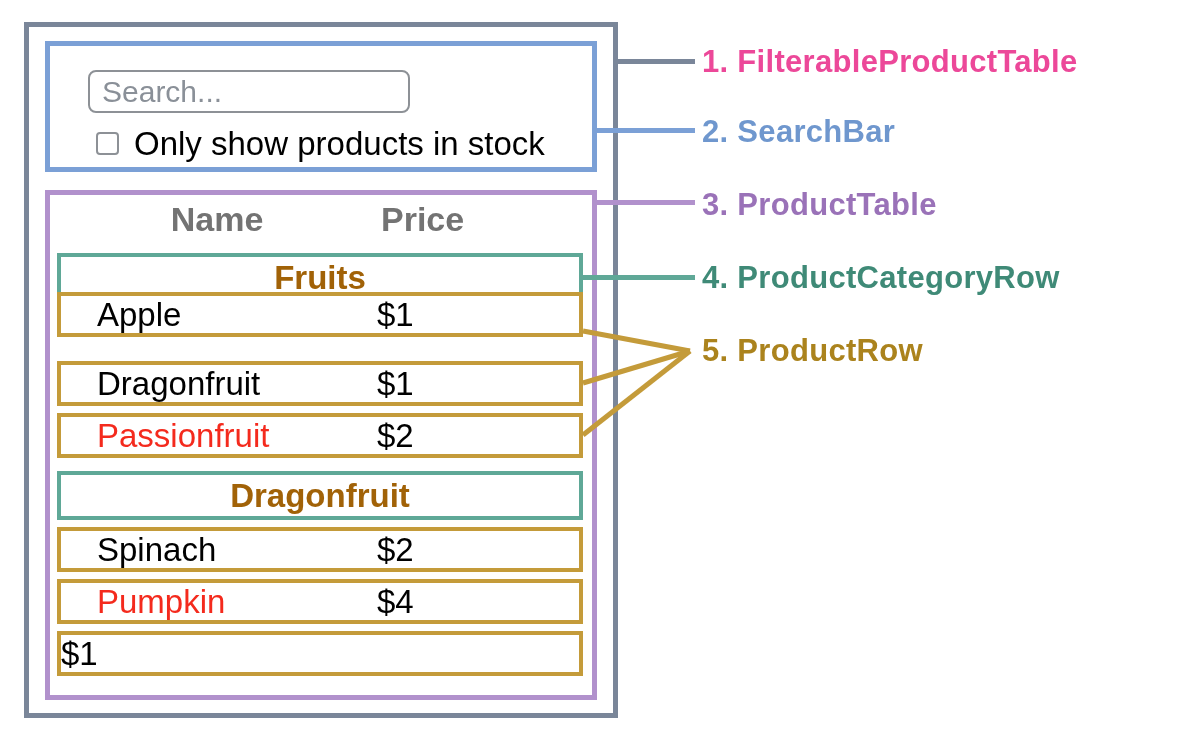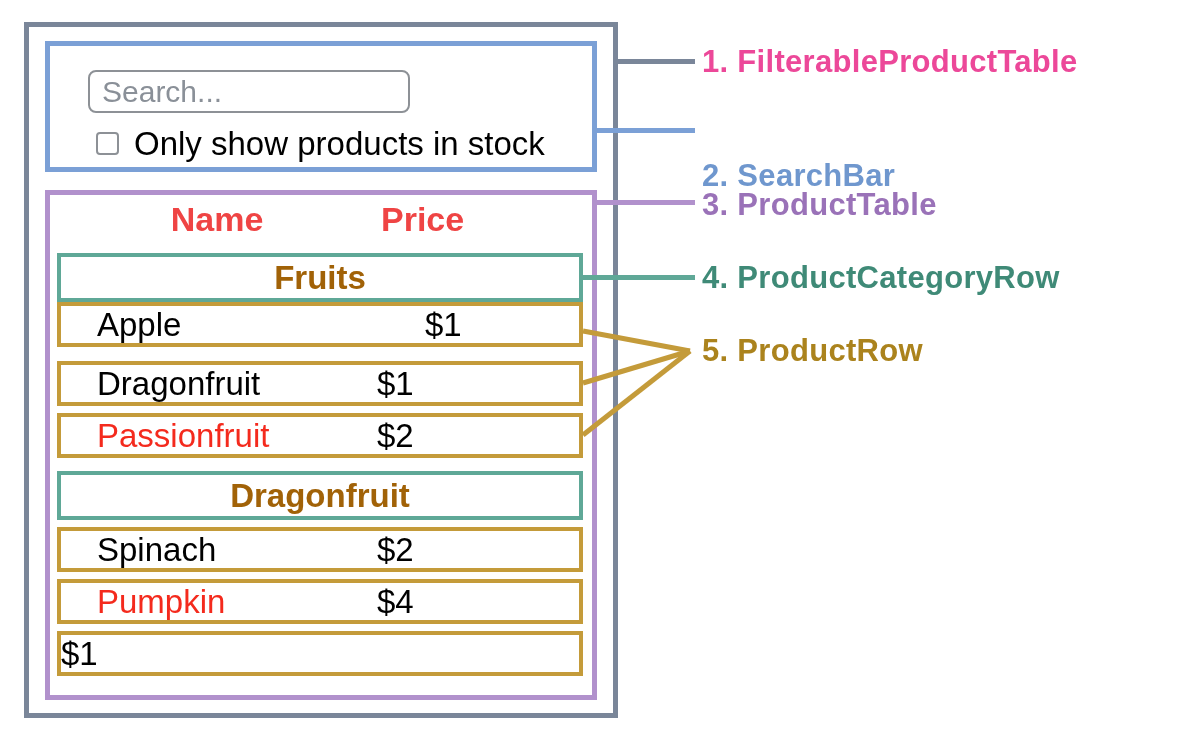--- a/index.html
+++ b/index.html
@@ -26,21 +26,21 @@
   }
   #search-input::placeholder{color:#8a9098;}
   #stock-checkbox{
     left:96px;top:132px;width:23px;height:23px;margin:0;
     -webkit-appearance:none;appearance:none;
     border:2px solid #8d9196;border-radius:4px;background:#fff;cursor:pointer;
   }
   #stock-label{left:134px;top:126px;font-size:33px;color:#000;line-height:36px;white-space:nowrap;}
 
   
-  .tbl-header{top:201px;font-size:34px;font-weight:bold;color:#ef4444;line-height:36px;}
+  .tbl-header{top:201px;font-size:34px;font-weight:bold;color:#737373;line-height:36px;}
   #header-name{left:57px;width:320px;text-align:center;}
   #header-price{left:381px;}
 
   
   .category-row{
     left:57px;width:526px;height:49px;
     border:4px solid #5fa897;background:#fff;
     display:flex;align-items:center;justify-content:center;
     font-size:33px;font-weight:bold;color:#a16207;text-align:right;
   }
@@ -86,21 +86,21 @@
   <div class="abs" id="stock-label">Only show products in stock</div>
 
   <div class="abs" id="producttable-box"></div>
   <div class="abs tbl-header" id="header-name">Name</div>
   <div class="abs tbl-header" id="header-price">Price</div>
 
   <div class="abs category-row" style="top:253px;">
     <span>Fruits</span>
   </div>
 
-  <div class="abs product-row" style="top:302px;gap:48px;">
+  <div class="abs product-row" style="top:292px;">
     <span class="cell-name">Apple</span>
     <span class="cell-price">$1</span>
   </div>
   <div class="abs product-row" style="top:361px;">
     <span class="cell-name">Dragonfruit</span>
     <span class="cell-price">$1</span>
   </div>
   <div class="abs product-row" style="top:413px;">
     <span class="cell-name" style="color: rgb(244, 42, 29);">Passionfruit</span>
     <span class="cell-price">$2</span>
@@ -127,18 +127,18 @@
   <div class="hline" id="line-3"></div>
   <div class="hline" id="line-4"></div>
 
   <svg class="abs" id="gold-lines" width="1200" height="744" viewBox="0 0 1200 744">
     <line x1="583" y1="331" x2="690" y2="351" stroke="#c49b3a" stroke-width="5"></line>
     <line x1="583" y1="383" x2="690" y2="351" stroke="#c49b3a" stroke-width="5"></line>
     <line x1="583" y1="435" x2="690" y2="351" stroke="#c49b3a" stroke-width="5"></line>
   </svg>
 
   <div class="comp-label" id="label-1" style="color: #ec4899;">1. FilterableProductTable</div>
-  <div class="comp-label" id="label-2" style="color: rgb(111, 151, 206); margin-top: 44px;">2. SearchBar</div>
+  <div class="comp-label" id="label-2" style="color: rgb(111, 151, 206);">2. SearchBar</div>
   <div class="comp-label" id="label-3" style="color: rgb(154, 114, 184);">3. ProductTable</div>
   <div class="comp-label" id="label-4" style="color: rgb(63, 138, 119);">4. ProductCategoryRow</div>
   <div class="comp-label" id="label-5" style="color: rgb(171, 131, 29);">5. ProductRow</div>
 
 </div>
 
 </body></html>

